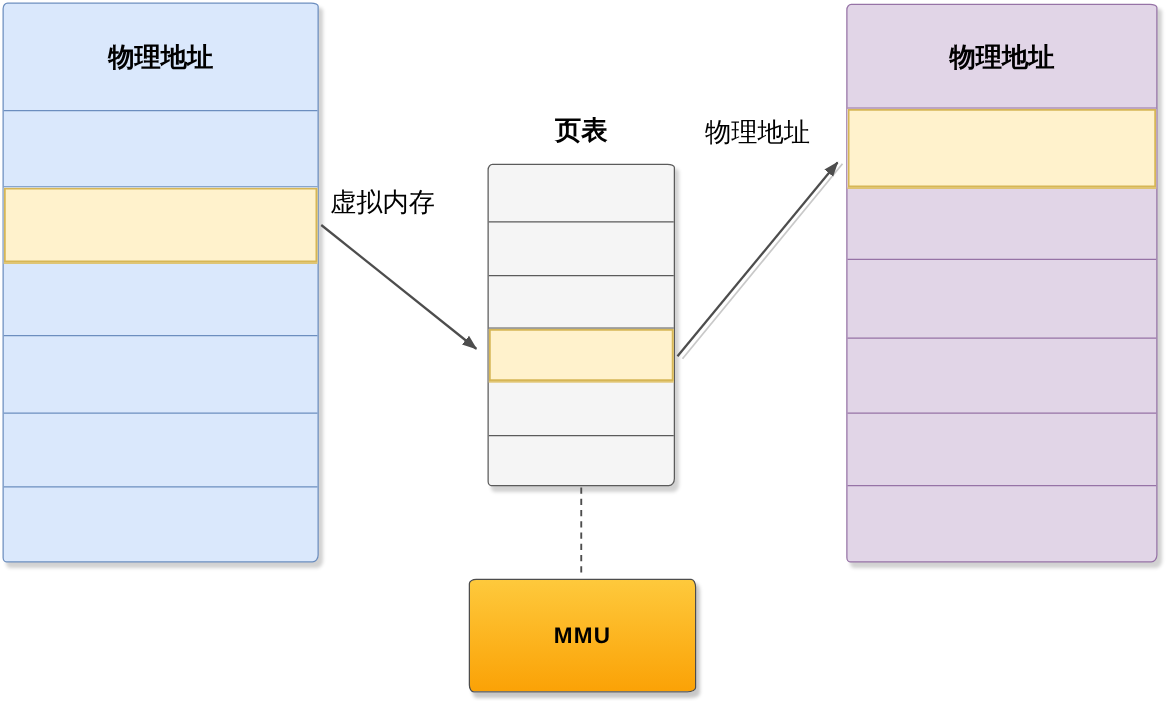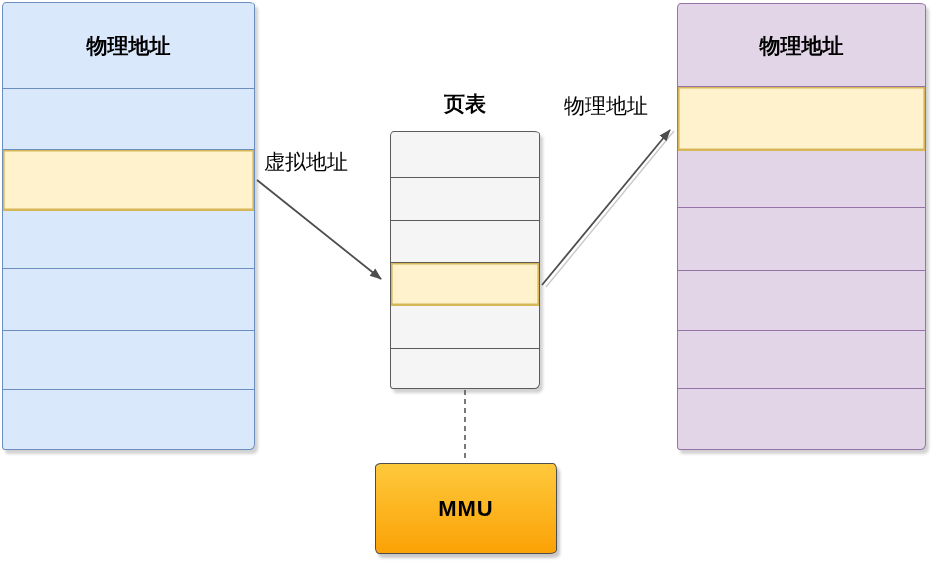--- a/index.html
+++ b/index.html
@@ -37,21 +37,21 @@
   .edge-label{
     position:absolute;font-size:21px;color:#000;white-space:nowrap;
   }
 
   .mmu{
     position:absolute;left:375px;top:463px;width:182px;height:91px;
     box-sizing:border-box;border:1.6px solid #4d4d4d;
     border-radius:6px 4px 7px 4px / 4px 7px 4px 6px;
     box-shadow:3px 4px 3px rgba(0,0,0,0.22);
     display:flex;align-items:center;justify-content:center;
-    font-weight:bold;font-size:22px;letter-spacing:1px;color:#000;
+    font-weight:bold;font-size:18px;letter-spacing:1px;color:#000;
   }
 
   svg.overlay{position:absolute;left:0;top:0;width:935px;height:561px;pointer-events:none;z-index:5;}
 </style>
 </head>
 <body>
 
 <div class="canvas">
 
   <svg class="overlay">
@@ -91,20 +91,20 @@
     <div class="col-title">物理地址</div>
   <div class="row" style="height: 83px;"></div>
       <div class="row" style="height: 64px; background: rgb(255, 242, 204); box-shadow: rgb(214, 182, 86) 0px 0px 0px 1.6px inset; border-color: rgb(214, 182, 86);"></div>
       <div class="row" style="height: 57px;"></div>
       <div class="row" style="height: 63px;"></div>
       <div class="row" style="height: 60px;"></div>
       <div class="row" style="height: 58px;"></div>
       <div class="row" style="height: 62px;"></div>
     </div>
 
-  <div class="edge-label" style="left:264px;top:148px;">虚拟地址</div>
+  <div class="edge-label" style="left:264px;top:148px;">虚拟内存</div>
   <div class="edge-label" style="left:564px;top:92px;">物理地址</div>
 
   <div class="mmu" id="mmu-box" style="background: linear-gradient(rgb(254, 201, 60), rgb(251, 162, 6)); border-color: rgb(77, 77, 77);">
     <span>MMU</span>
   </div>
 
 </div>
 
 </body></html>

